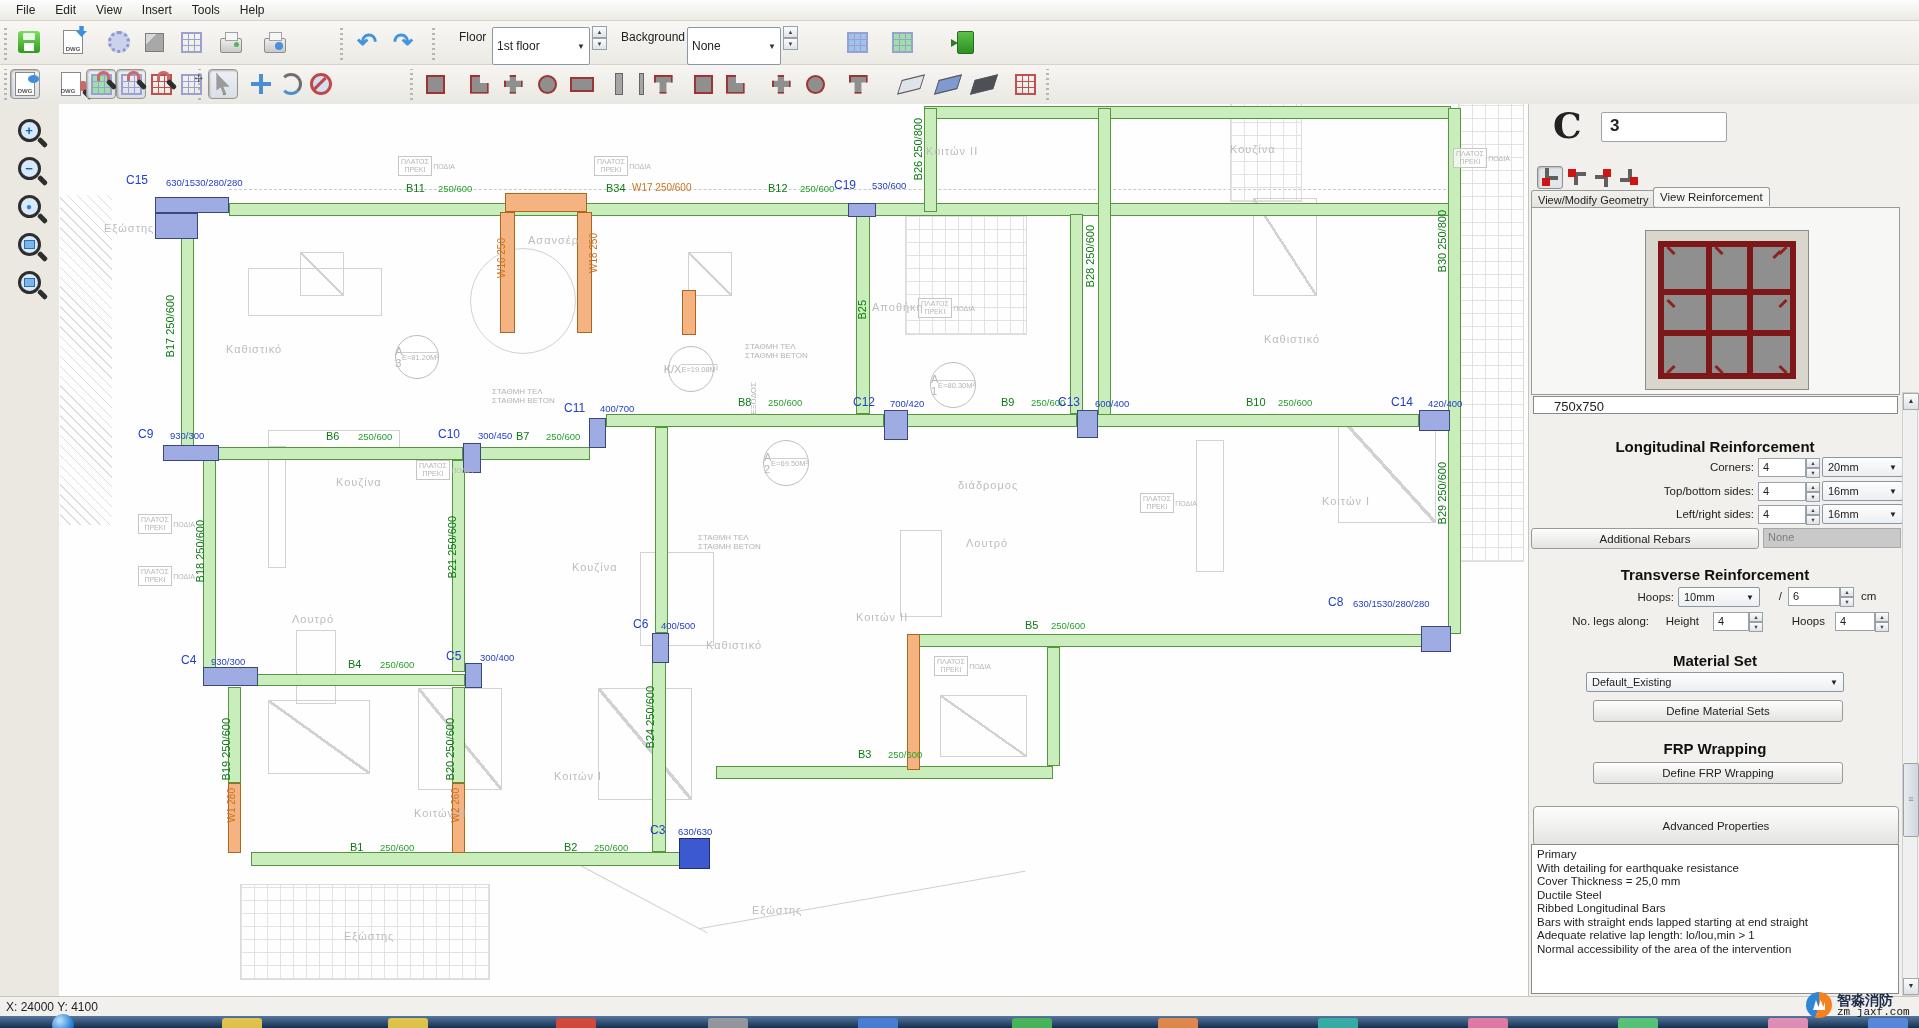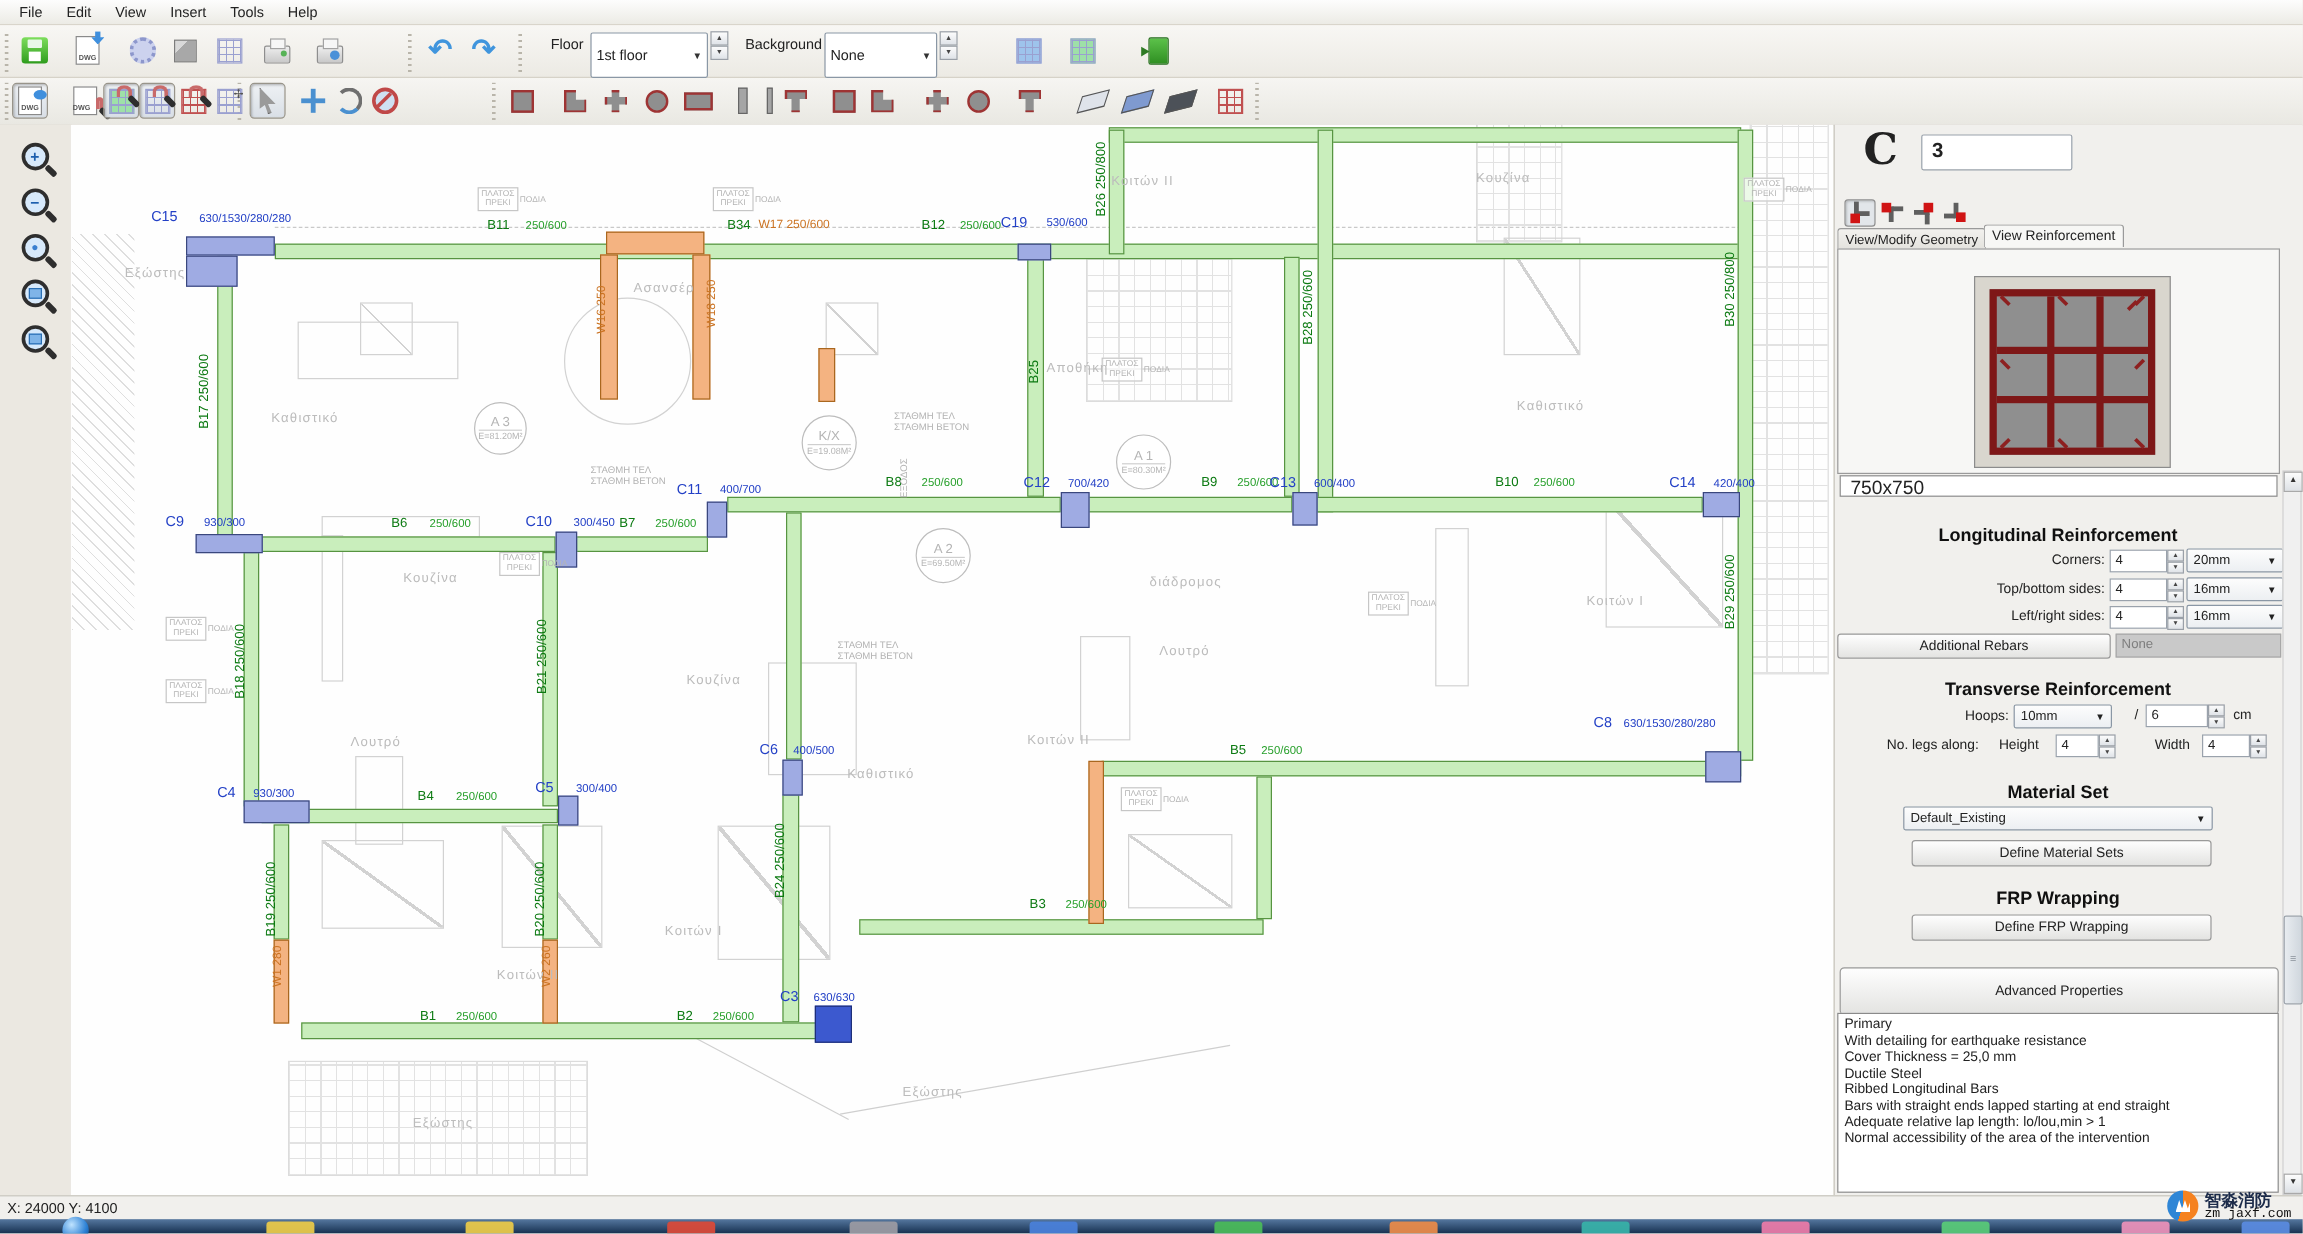--- a/index.html
+++ b/index.html
@@ -99,21 +99,21 @@
   .lbl.bn{color:#0c7a12;font-size:11px}
   .lbl.bd{color:#28a02c;font-size:9.5px}
   .lbl.wn{color:#cb7322;font-size:10px}
   .lbl.room{color:#bcbcbc;font-size:11px;letter-spacing:1px}
   .lbl.note{color:#b3b3b3;font-size:8px}
   .lbl.v{writing-mode:vertical-rl;transform:rotate(180deg)}
   .plate{position:absolute;z-index:7;border:1px solid #c6c6c6;background:rgba(255,255,255,.65);
     color:#b5b5b5;font-size:7px;line-height:8px;padding:1px 2px;text-align:center}
   .plate .pside{position:absolute;right:-24px;top:6px}
   .acir{position:absolute;z-index:7;border:1.5px solid #bdbdbd;border-radius:50%;color:#b5b5b5;
-    display:flex;flex-direction:column;align-items:center;justify-content:center;background:rgba(255,255,255,.5)}
+    display:flex;flex-direction:row;align-items:center;justify-content:center;background:rgba(255,255,255,.5)}
   .acir .an{font-size:11px}.acir .av{font-size:7.5px;border-top:1px solid #cfcfcf}
   .gh{position:absolute;z-index:2;border:1px solid #d2d2d2}
   .gh.diag{background:linear-gradient(to top right,transparent 48.8%,#d2d2d2 48.8%,#d2d2d2 51.2%,transparent 51.2%)}
   .gh.circle{border-radius:50%}
   .gh.grid{border:1px solid #dcdcdc;background:
     repeating-linear-gradient(0deg,#e2e2e2 0 1px,transparent 1px 13px),
     repeating-linear-gradient(90deg,#e2e2e2 0 1px,transparent 1px 13px)}
   .gh.hatch{border:none;background:repeating-linear-gradient(45deg,#dedede 0 1px,transparent 1px 7px)}
   .gh.line{border:none;border-top:1px solid #cfcfcf;transform-origin:left top}
   
@@ -130,21 +130,21 @@
   .posg .dot{position:absolute;left:0;top:7px;width:8px;height:8px;background:#d01414}
   .tab{position:absolute;font-size:11px;border:1px solid #9a9a9a;border-bottom:none;
     border-radius:3px 3px 0 0;padding:3px 6px;background:linear-gradient(#f2f1ee,#e2e1dc);white-space:nowrap}
   .tab.active{background:#f7f7f5;z-index:3;font-size:11.5px}
   .tabframe{position:absolute;left:2px;top:103px;width:367px;height:186px;background:#f7f7f5;border:1px solid #9a9a9a}
   .secimg{position:absolute;left:113px;top:22px;width:162px;height:158px;background:#d9d6ce;border:1px solid #8c8c8c}
   .secin{position:absolute;left:12px;top:10px;right:12px;bottom:10px;background:#8f8f8f;border:6px solid #7e1717}
   .rb{position:absolute;background:#7e1717}
   .hk{position:absolute;width:10px;height:3px;background:#8d2020}
   .listbox{position:absolute;left:4px;top:292px;width:365px;height:18px;background:#fff;border:1px solid #8a8a8a;
-    font-size:16px;padding:2px 8px;box-sizing:border-box}
+    font-size:13px;padding:2px 20px;box-sizing:border-box}
   .ptitle{position:absolute;left:0;width:372px;text-align:center;font-weight:bold;font-size:15px;color:#101010}
   .plabel{position:absolute;font-size:11.5px;text-align:right}
   .pinput{position:absolute;height:19px;background:#fff;border:1px solid #9aa2ac;font-size:11px;
     padding:2px 4px;box-sizing:border-box}
   .pinput.dis{background:#c9c9c9;color:#7e7e7e;border-color:#a8a8a8}
   .pspin{position:absolute;width:14px;height:19px;display:flex;flex-direction:column}
   .pspin div{flex:1;border:1px solid #9aa0a8;background:linear-gradient(#fcfcfc,#dfe3e8);font-size:5.5px;
     line-height:8px;text-align:center;color:#444}
   .pddl{position:absolute;height:20px;background:linear-gradient(#fdfdfd,#eceff2);border:1px solid #8a97a5;
     border-radius:2px;font-size:11px;display:flex;align-items:center;padding:0 5px;box-sizing:border-box}
@@ -671,21 +671,21 @@
       <div>▼</div>
     </div>
   <div class="plabel" style="left:332px;top:486px;width:24px;text-align:left">cm</div>
   <div class="plabel" style="left:20px;top:511px;width:100px">No. legs along:</div>
   <div class="plabel" style="left:128px;top:511px;width:42px">Height</div>
   <div class="pinput" style="left:184px;top:508px;width:36px">4</div>
   <div class="pspin" style="left:220px;top:508px">
       <div>▲</div>
       <div>▼</div>
     </div>
-  <div class="plabel" style="left:254px;top:511px;width:42px">Width</div>
+  <div class="plabel" style="left:254px;top:511px;width:42px">Hoops</div>
   <div class="pinput" style="left:306px;top:508px;width:40px">4</div>
   <div class="pspin" style="left:346px;top:508px">
       <div>▲</div>
       <div>▼</div>
     </div>
 
   <div class="ptitle" style="top:548px">Material Set</div>
   <div class="pddl" style="left:57px;top:568px;width:258px">
     <span>Default_Existing</span>
       <span class="arr">▼</span>

